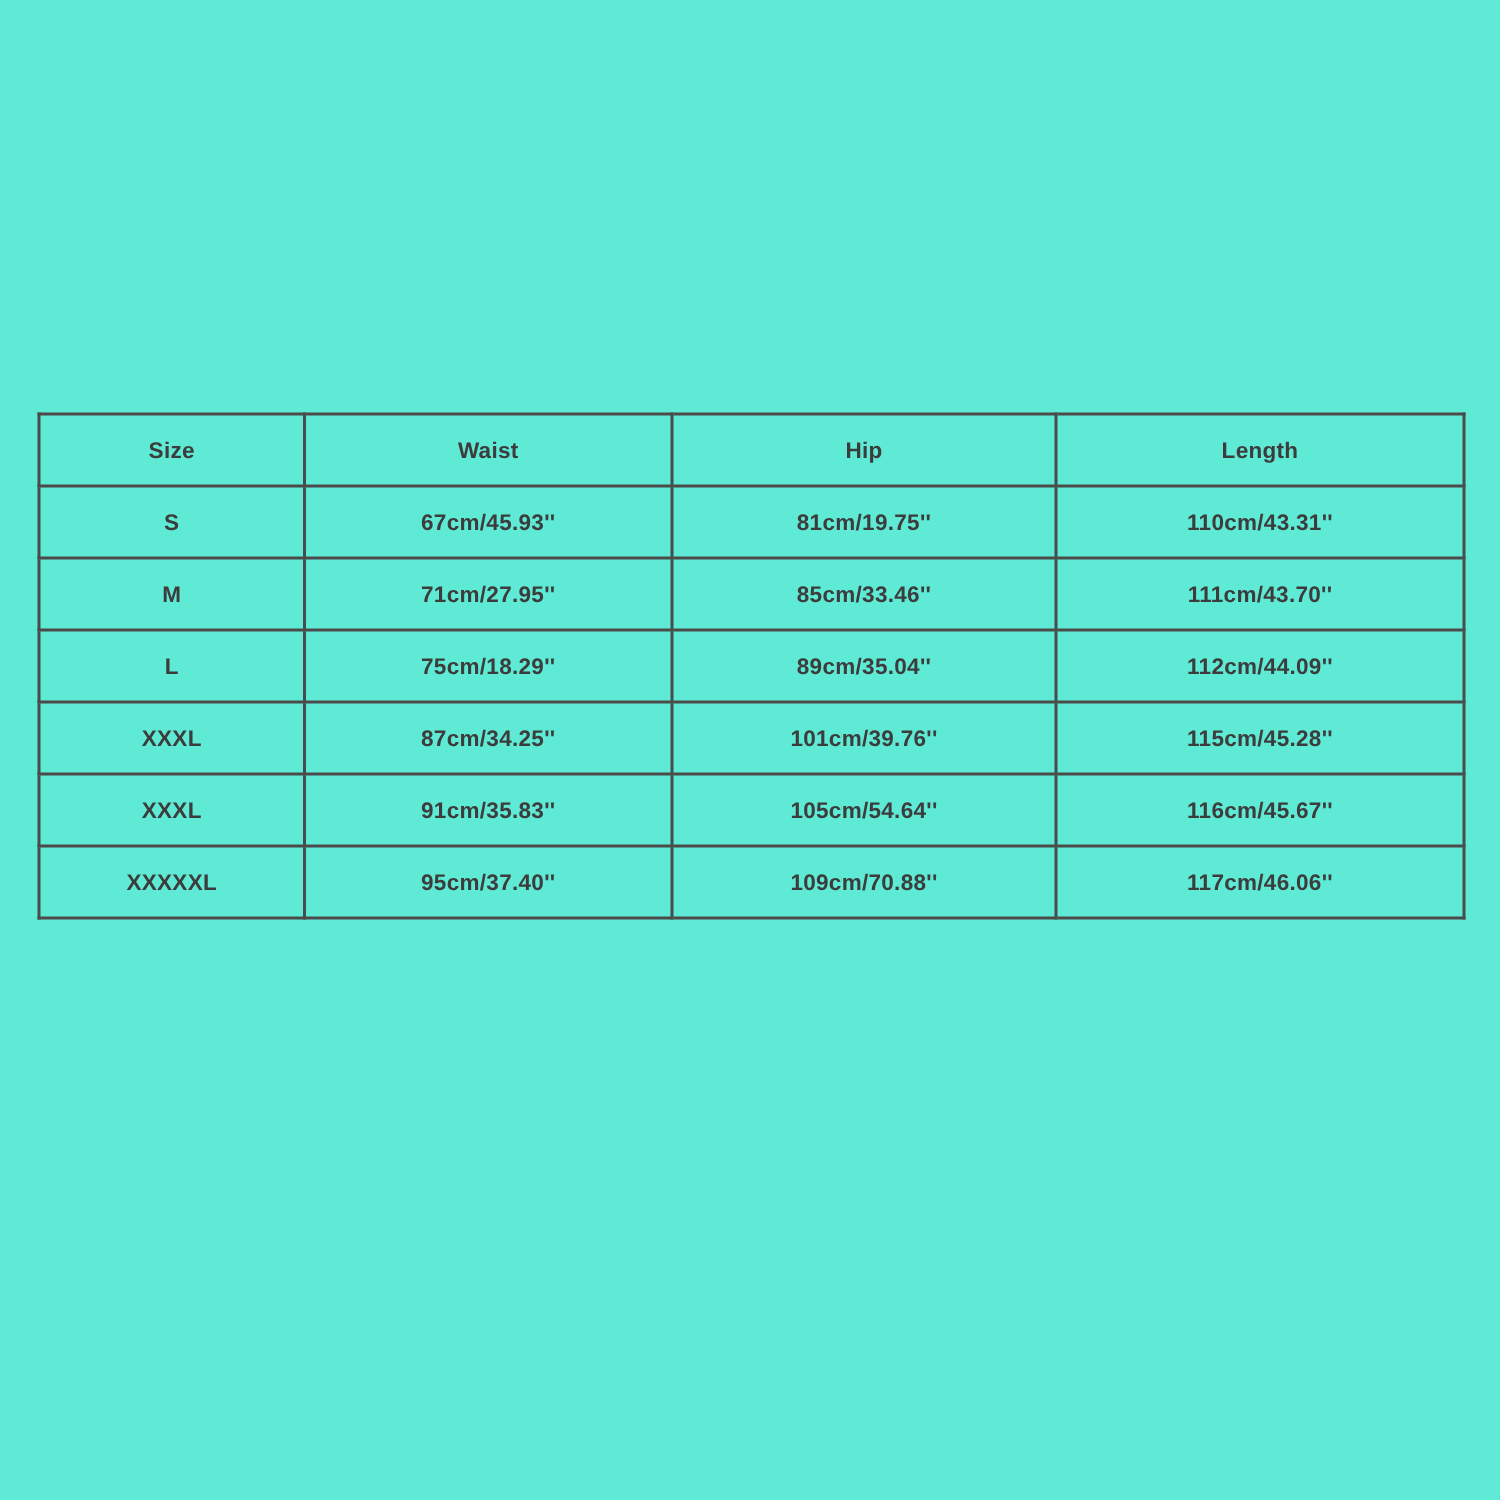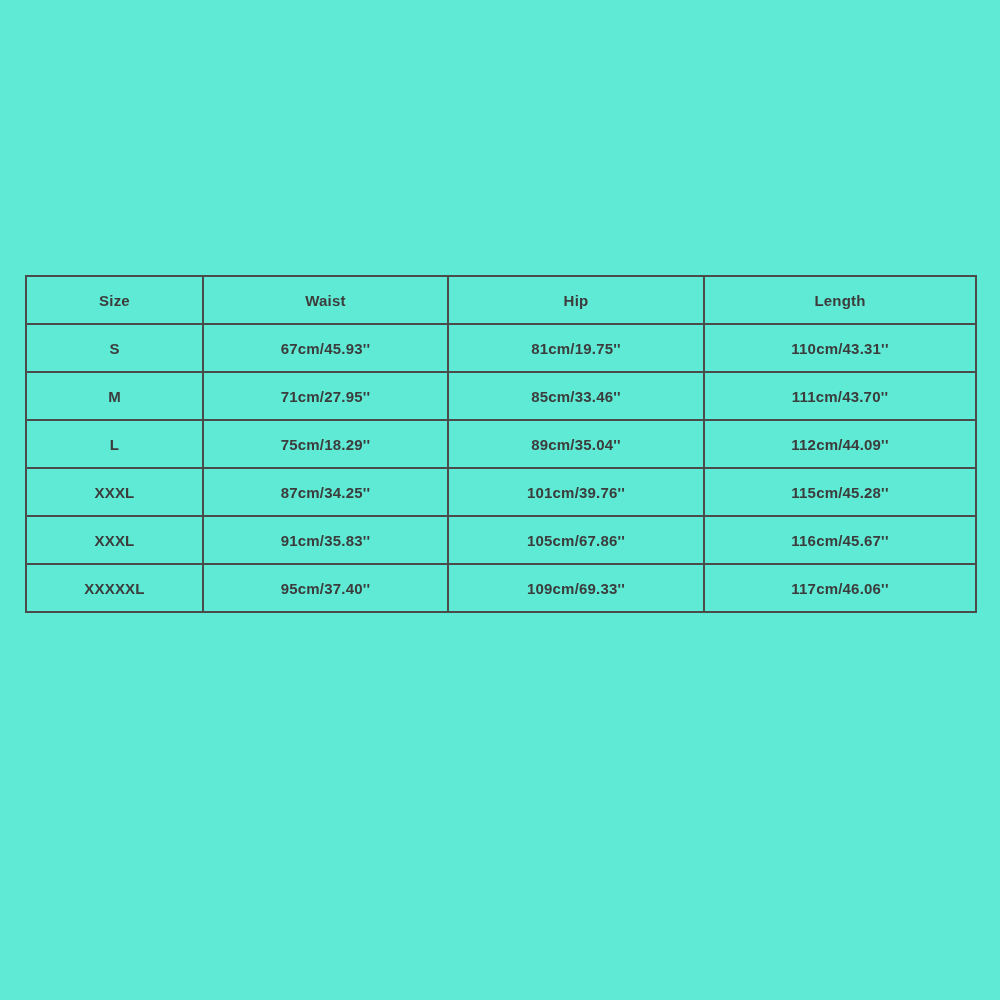--- a/index.html
+++ b/index.html
@@ -78,24 +78,24 @@
       </tr>
       <tr>
         <td>XXXL</td>
         <td>87cm/34.25''</td>
         <td>101cm/39.76''</td>
         <td>115cm/45.28''</td>
       </tr>
       <tr>
         <td>XXXL</td>
         <td>91cm/35.83''</td>
-        <td>105cm/67.86''</td>
+        <td>105cm/54.64''</td>
         <td>116cm/45.67''</td>
       </tr>
       <tr>
         <td>XXXXXL</td>
         <td>95cm/37.40''</td>
-        <td>109cm/69.33''</td>
+        <td>109cm/70.88''</td>
         <td>117cm/46.06''</td>
       </tr>
     </tbody>
   </table>
 </div>
 
 </body></html>

